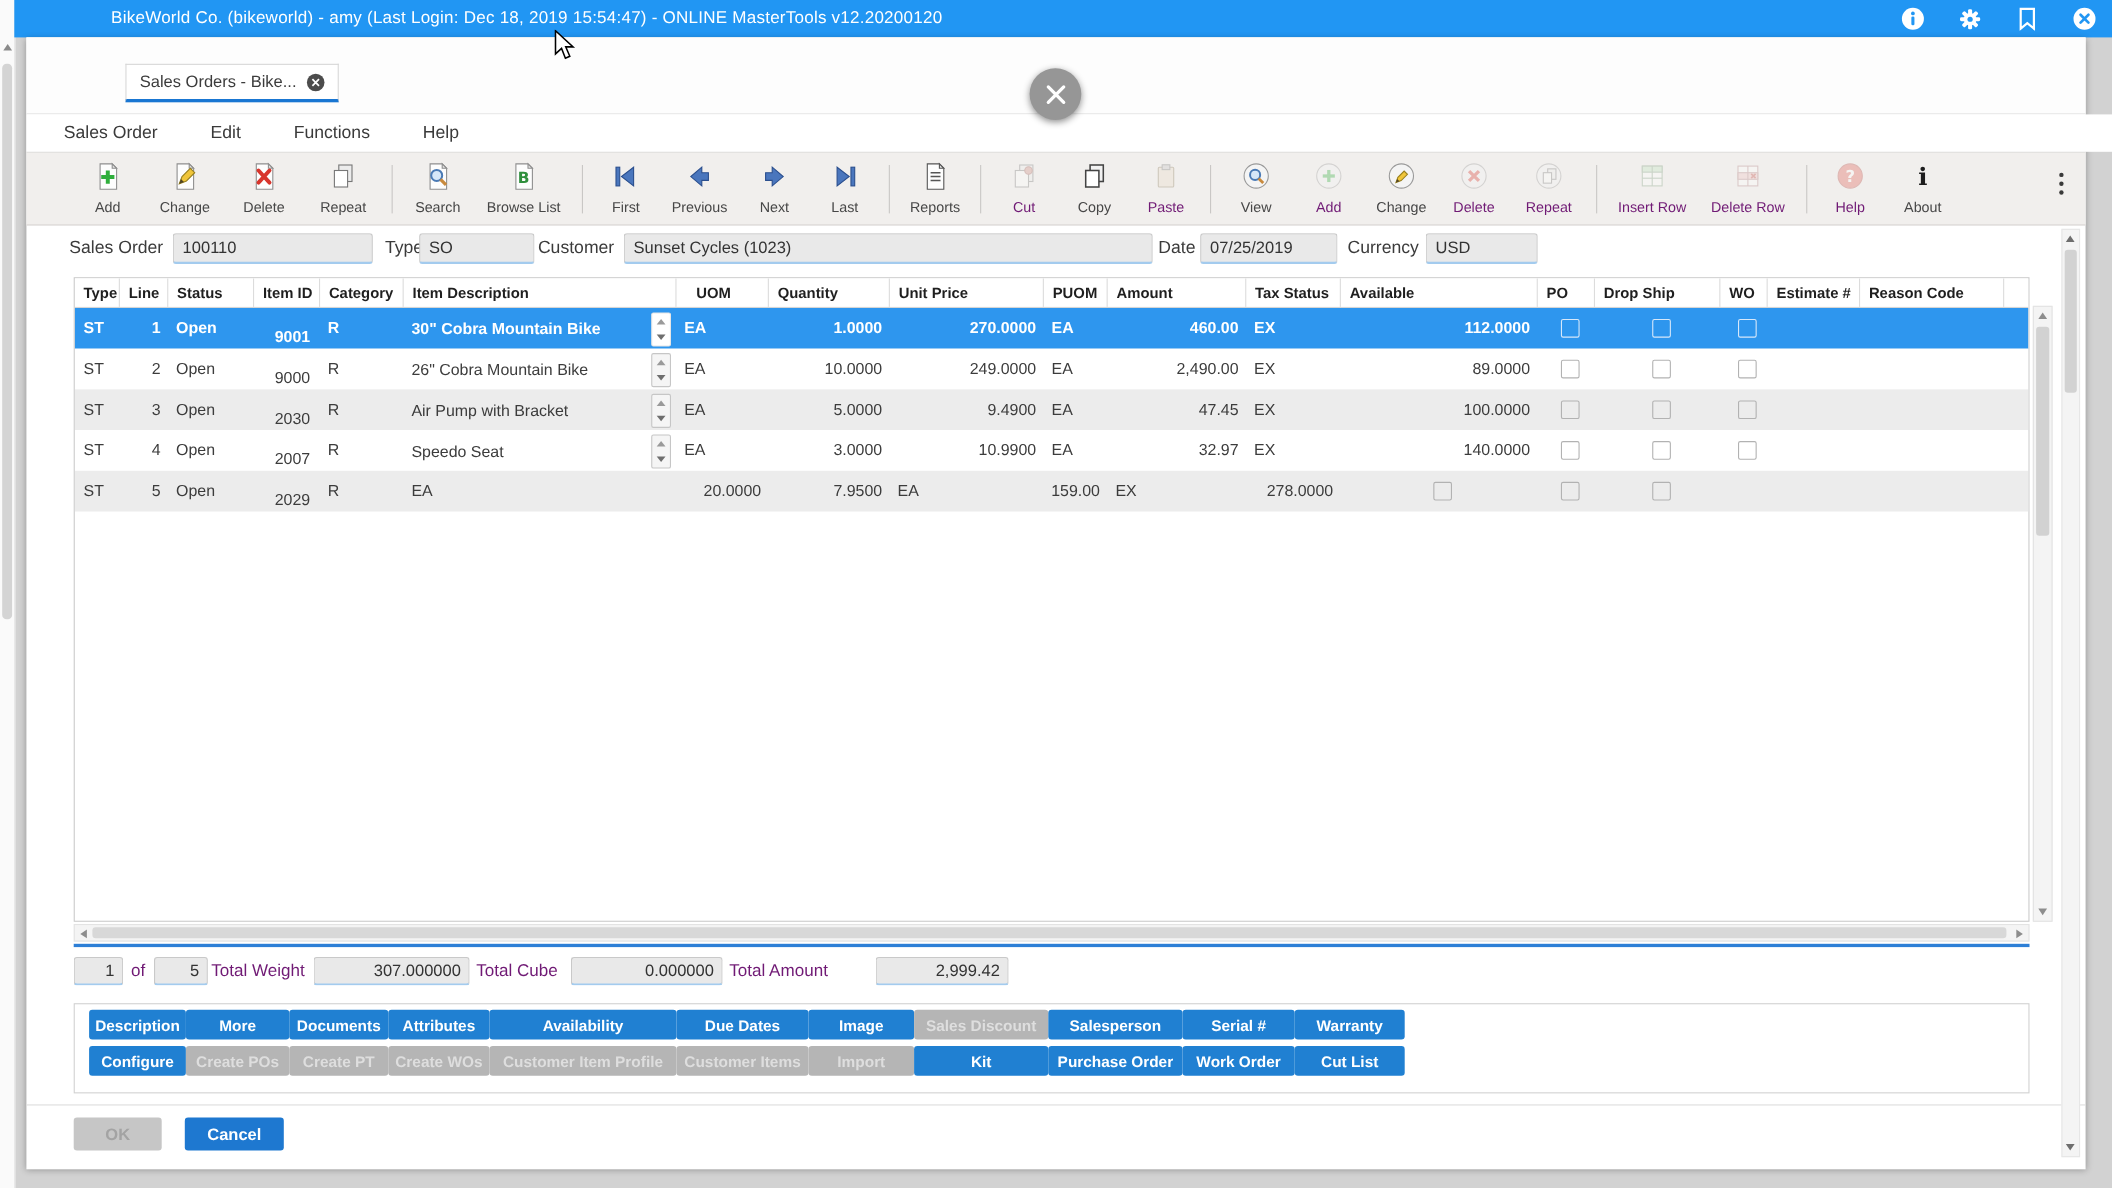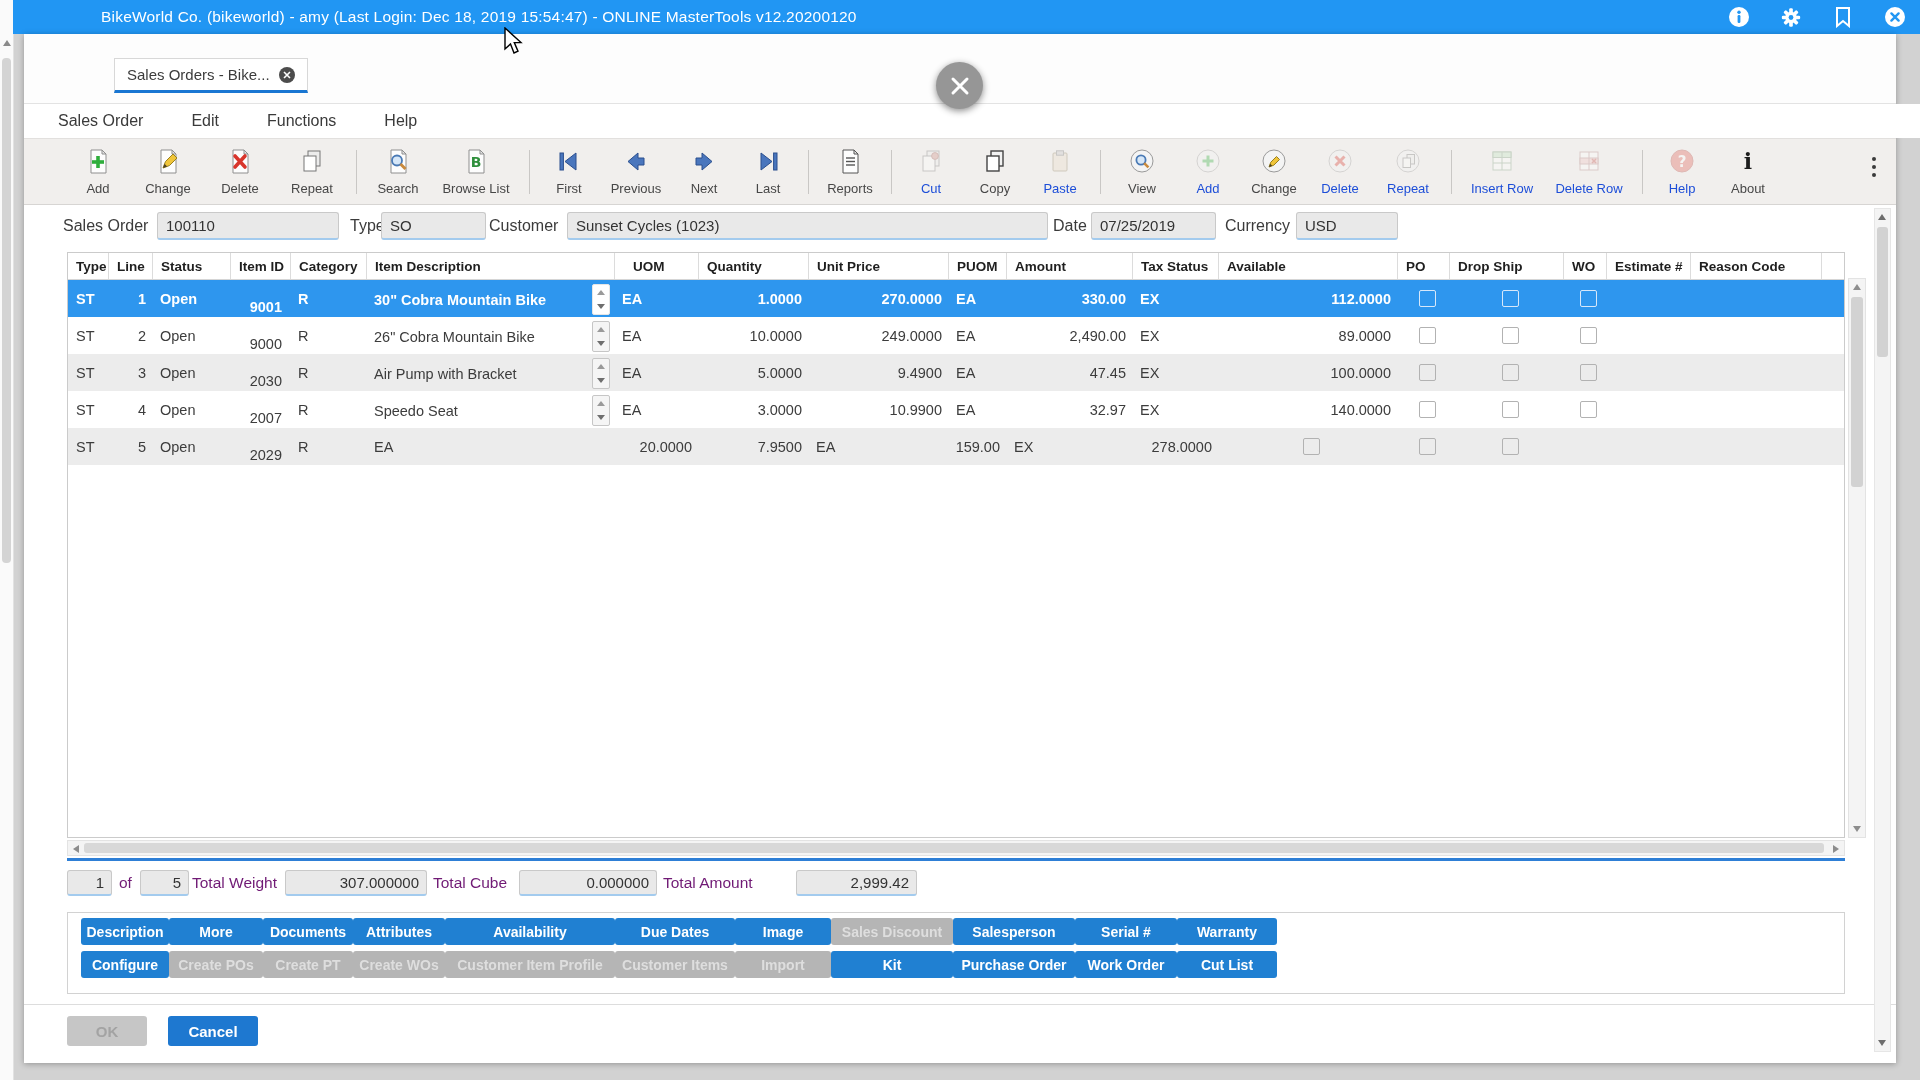--- a/index.html
+++ b/index.html
@@ -27,21 +27,21 @@
 
   
   .menubar{position:absolute;left:0;top:70px;width:100%;height:34px;background:#fff;display:flex;align-items:center;padding-left:34px;gap:0;}
   .menu-item{font-size:16px;color:#3a3a3a;padding:0 24px 0 0;margin-right:24px;cursor:pointer;}
 
   
   .toolbar{position:absolute;left:0;top:104px;width:100%;height:67px;background:#f1efed;border-top:1px solid #e2e0de;border-bottom:1px solid #d7d5d3;display:flex;align-items:center;padding-left:40px;box-sizing:border-box;}
   .titem{display:flex;flex-direction:column;align-items:center;justify-content:center;gap:3px;width:68px;cursor:pointer;}
   .titem .tlabel{font-size:13px;color:#474747;white-space:nowrap;}
   .titem.disabled{cursor:default;}
-  .titem.disabled .tlabel{color:#1d4ed8;}
+  .titem.disabled .tlabel{color:#701a75;}
   .titem.disabled svg{opacity:.33;}
   .w62{width:62px}.w64{width:64px}.w66{width:66px}.w70{width:70px}.w72{width:72px}.w84{width:84px}.w90{width:90px}
   .tsep{width:1px;height:44px;background:#c9c7c5;margin:0 8px;}
   .kebab{position:absolute;right:20px;top:18px;display:flex;flex-direction:column;gap:4px;cursor:pointer;}
   .kebab i{width:4px;height:4px;border-radius:50%;background:#3a3a3a;display:block;}
 
   
   .formrow{position:absolute;left:0;top:178px;width:100%;height:30px;}
   .flabel{position:absolute;top:5px;font-size:16px;color:#3b3b3b;white-space:nowrap;}
   .ffield{position:absolute;top:0;height:25px;background:#e9e9e9;border:1px solid #c9c9c9;border-bottom:2px solid #a3cbee;border-radius:3px;font-size:15px;color:#333;padding:0 8px;display:flex;align-items:center;box-sizing:content-box;}
@@ -459,21 +459,21 @@
                 </span>
               <span class="sp-half">
                   <i class="tri-dn"></i>
                 </span>
             </span>
           </span>
           <span class="c c-uom">EA</span>
           <span class="c num">1.0000</span>
           <span class="c num">270.0000</span>
           <span class="c">EA</span>
-          <span class="c num">330.00</span>
+          <span class="c num">460.00</span>
           <span class="c">EX</span>
           <span class="c num">112.0000</span>
           <span class="c c-check">
               <span class="cb"></span>
             </span>
           <span class="c c-check">
               <span class="cb"></span>
             </span>
           <span class="c c-check">
               <span class="cb"></span>

